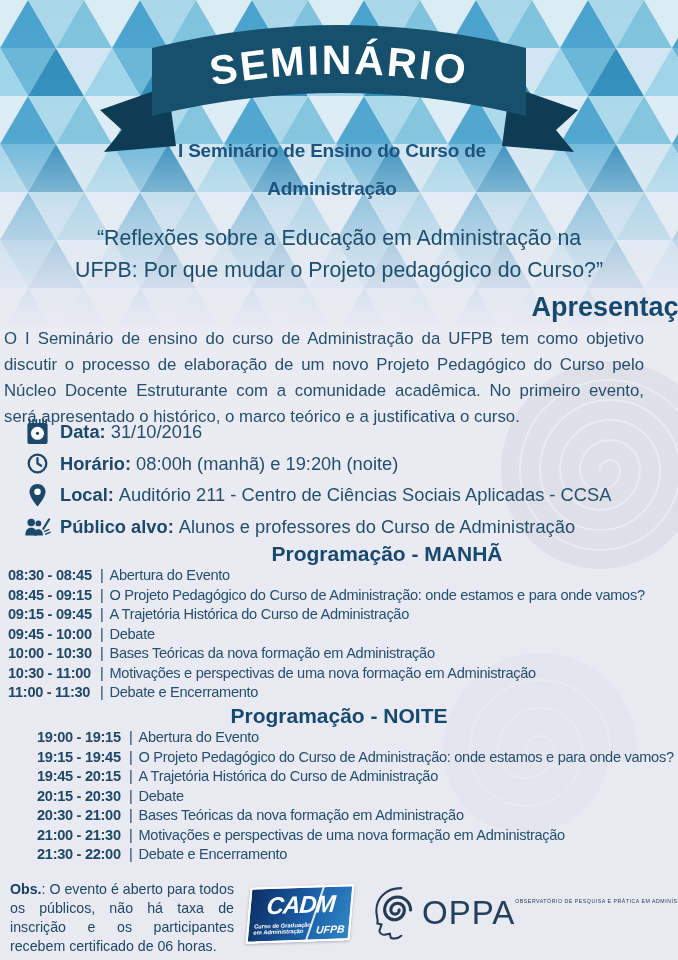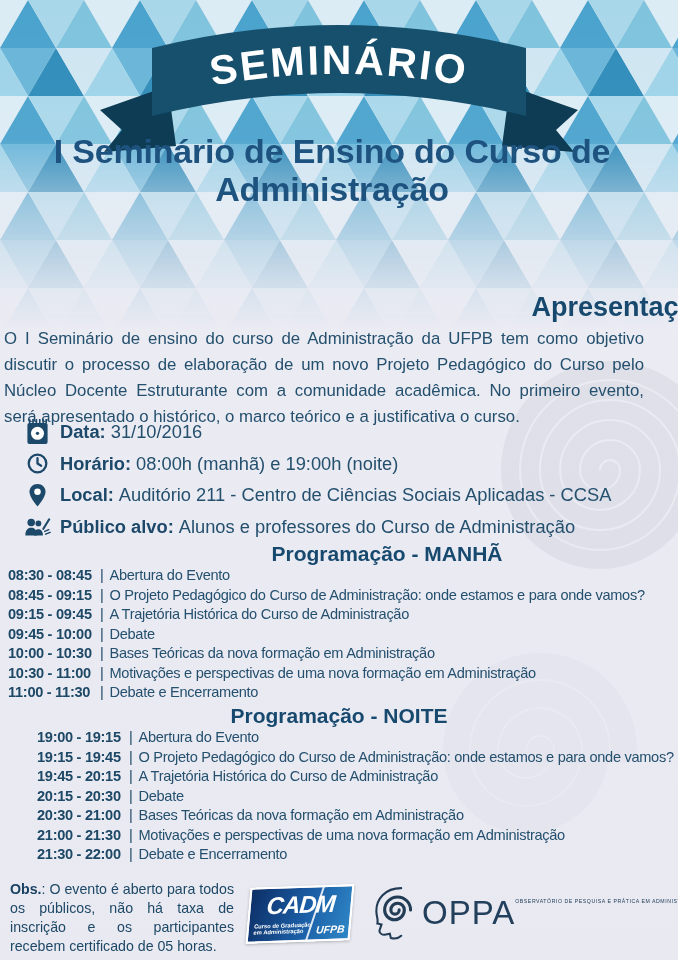--- a/index.html
+++ b/index.html
@@ -5,21 +5,21 @@
   html,body{margin:0;padding:0;background:#d8d8e0;}
   .poster{
     position:relative;width:678px;height:960px;margin:0 auto;
     background:linear-gradient(180deg,#ededf4 0%,#eaeaf2 55%,#e9e9f1 100%);
     overflow:hidden;font-family:"Liberation Sans",sans-serif;color:#27506d;
   }
   .layer{position:absolute;left:0;top:0;pointer-events:none;}
   .content{position:absolute;z-index:3;}
 
   .title{top:132px;left:0;width:664px;text-align:center;
-    font-size:34px;line-height:38px;font-weight:bold;color:#1e5380;letter-spacing:-0.2px;}
+    font-size:19px;line-height:38px;font-weight:bold;color:#1e5380;letter-spacing:-0.2px;}
   .subtitle{top:222px;left:0;width:678px;text-align:center;
     font-size:21.3px;line-height:32px;color:#1d4e6e;}
   .h-apres{top:292px;left:0;width:678px;text-align:right;
     font-size:27px;line-height:30px;font-weight:bold;color:#17496f;padding-left:32px;}
   .para{top:326px;left:4px;width:640px;font-size:16.8px;line-height:26px;
     text-align:justify;color:#24506e;}
 
   .details{top:420px;left:24px;width:640px;}
   .det-row{display:flex;align-items:center;height:24px;margin-bottom:7.5px;}
   .det-ico{width:27px;height:27px;display:flex;align-items:center;justify-content:center;margin-right:9px;flex:none;}
@@ -115,20 +115,24 @@
     <text font-family="Liberation Sans, sans-serif" font-size="41" font-weight="bold" fill="#ffffff" letter-spacing="2.5" text-anchor="middle">
       <textPath href="#ribbonArc" startOffset="50%">SEMINÁRIO</textPath>
     </text>
   </svg>
 
   <div class="content title">
     <div>I Seminário de Ensino do Curso de</div>
     <div>Administração</div>
   </div>
 
+  <div class="content subtitle">
+    <div>“Reflexões sobre a Educação em Administração na</div>
+    <div>UFPB: Por que mudar o Projeto pedagógico do Curso?”</div>
+  </div>
 
   <div class="content h-apres">Apresentação</div>
   <div class="content para">O I Seminário de ensino do curso de Administração da UFPB tem como objetivo discutir o processo de elaboração de um novo Projeto Pedagógico do Curso pelo Núcleo Docente Estruturante com a comunidade acadêmica. No primeiro evento, será apresentado o histórico, o marco teórico e a justificativa o curso.</div>
 
   <div class="content details">
 
     <div class="det-row">
       <span class="det-ico">
         <svg width="25" height="27" viewBox="0 0 26 28">
           <g fill="#1c486a">
@@ -147,21 +151,21 @@
       <span class="det-text"><b>Data:</b><span>31/10/2016</span></span>
     </div>
 
     <div class="det-row">
       <span class="det-ico">
         <svg width="23" height="23" viewBox="0 0 24 24">
           <circle cx="12" cy="12" r="9.2" fill="none" stroke="#1c486a" stroke-width="2.4"></circle>
           <path d="M12,12 L12,6.4 M12,12 L15.8,14.3" fill="none" stroke="#1c486a" stroke-width="2.4" stroke-linecap="round"></path>
         </svg>
       </span>
-      <span class="det-text"><b>Horário:</b><span>08:00h (manhã) e 19:00h (noite)</span></span>
+      <span class="det-text"><b>Horário:</b><span>08:00h (manhã) e 19:20h (noite)</span></span>
     </div>
 
     <div class="det-row">
       <span class="det-ico">
         <svg width="23" height="26" viewBox="0 0 24 26">
           <path d="M12,1.5 C7.2,1.5 3.6,5.1 3.6,9.6 C3.6,15.5 12,25 12,25 C12,25 20.4,15.5 20.4,9.6 C20.4,5.1 16.8,1.5 12,1.5 Z" fill="#1c486a"></path>
           <circle cx="12" cy="9.6" r="3.4" fill="#ffffff"></circle>
         </svg>
       </span>
       <span class="det-text"><b>Local:</b><span>Auditório 211 - Centro de Ciências Sociais Aplicadas - CCSA</span></span>
@@ -256,21 +260,21 @@
         <span class="act">Motivações e perspectivas de uma nova formação em Administração</span>
       </div>
     <div class="sch-row">
         <span class="time">21:30 - 22:00</span>
         <span class="sep">|</span>
         <span class="act">Debate e Encerramento</span>
       </div>
   </div>
 
   <div class="content footer">
-    <div class="note"><b>Obs.</b><span>: O evento é aberto para todos os públicos, não há taxa de inscrição e os participantes recebem certificado de 05 horas.</span></div>
+    <div class="note"><b>Obs.</b><span>: O evento é aberto para todos os públicos, não há taxa de inscrição e os participantes recebem certificado de 06 horas.</span></div>
 
     <div class="cadm-wrap">
       <div class="cadm">
         <span class="nm">CADM</span>
         <span class="cap">Curso de Graduação em Administração</span>
         <span class="org">UFPB</span>
       </div>
     </div>
 
     <div class="oppa">

